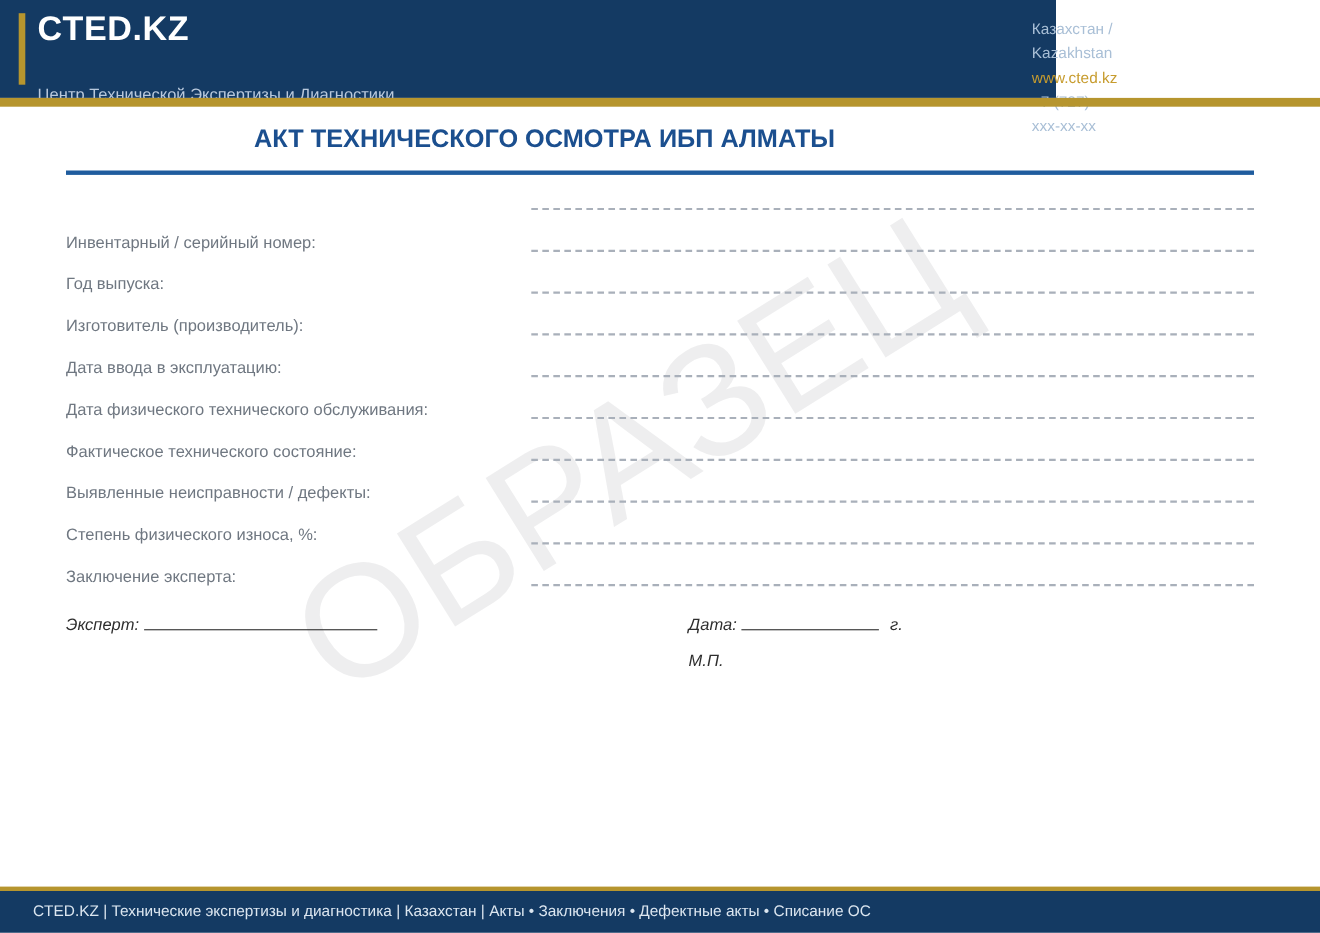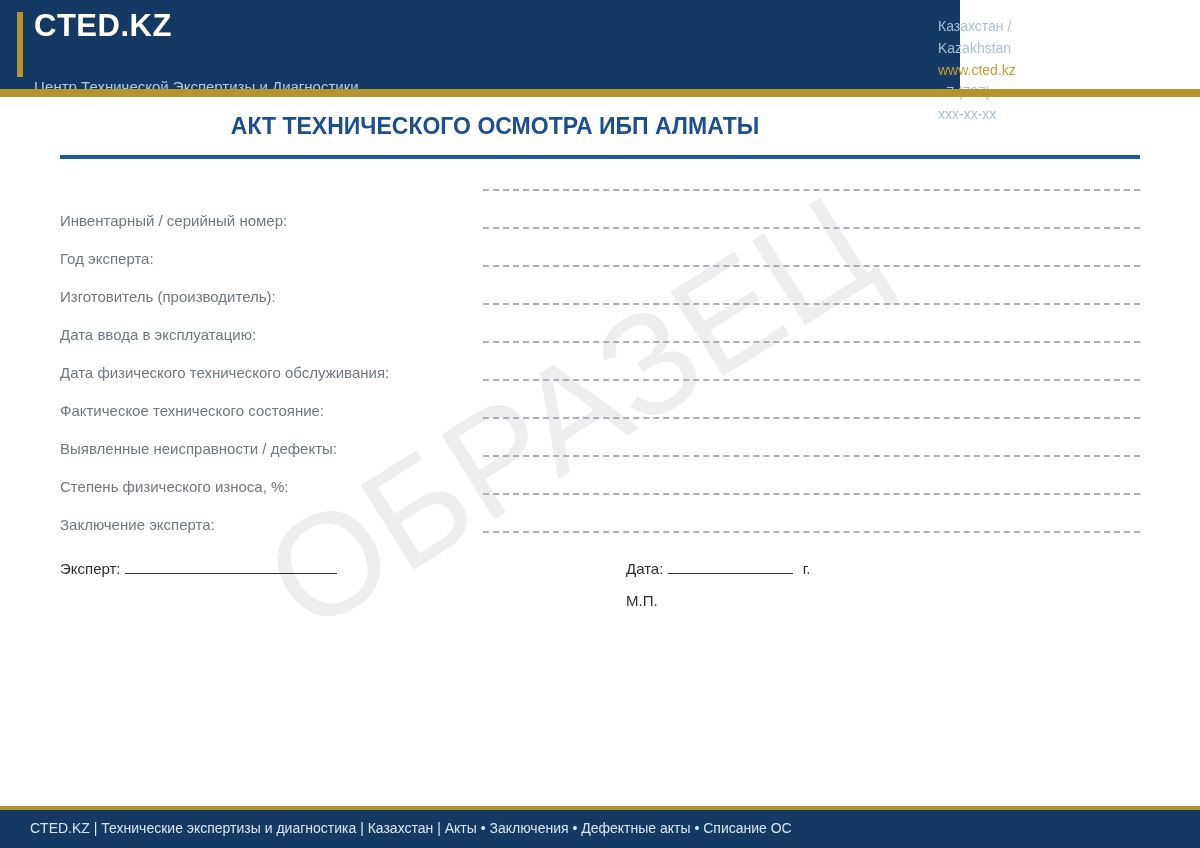--- a/index.html
+++ b/index.html
@@ -30,21 +30,21 @@
 
   
   .form-fields { position: absolute; left: 60px; top: 172px; width: 1080px; z-index: 1; }
   .field-row { position: relative; height: 38px; }
   .field-label { position: absolute; left: 0; top: 2px; color: #6f7781; font-size: 15px; }
   .field-line { position: absolute; left: 423px; right: 0; top: 7px; height: 12px;
                 border-bottom: 2px dashed #a9b0ba; }
 
   
   .signature { position: absolute; left: 60px; top: 560px; width: 1080px; z-index: 1;
-               color: #2e2e2e; font-size: 15px; }
+               color: #2e2e2e; font-size: 15px; font-style: italic; }
   .sig-row { position: relative; height: 32px; }
   .sig-left { position: absolute; left: 0; top: 0; }
   .sig-right { position: absolute; left: 520px; top: 0; margin-left: 46px; }
   .sig-line { display: inline-block; border-bottom: 1px solid #2e2e2e; height: 13px; vertical-align: baseline; }
   .line-expert { width: 212px; }
   .line-position { width: 196px; }
   .line-date { width: 125px; margin-right: 6px; }
 
   
   .footer-gold-stripe { position: absolute; left: 0; top: 806px; width: 1200px; height: 4px; background: #b6952e; }
@@ -75,21 +75,21 @@
 
   <div class="form-fields">
       <div class="field-row">
         <span class="field-line"></span>
       </div>
       <div class="field-row">
         <span class="field-label">Инвентарный / серийный номер:</span>
         <span class="field-line"></span>
       </div>
       <div class="field-row">
-        <span class="field-label">Год эксперта:</span>
+        <span class="field-label">Год выпуска:</span>
         <span class="field-line"></span>
       </div>
       <div class="field-row">
         <span class="field-label">Изготовитель (производитель):</span>
         <span class="field-line"></span>
       </div>
       <div class="field-row">
         <span class="field-label">Дата ввода в эксплуатацию:</span>
         <span class="field-line"></span>
       </div>

